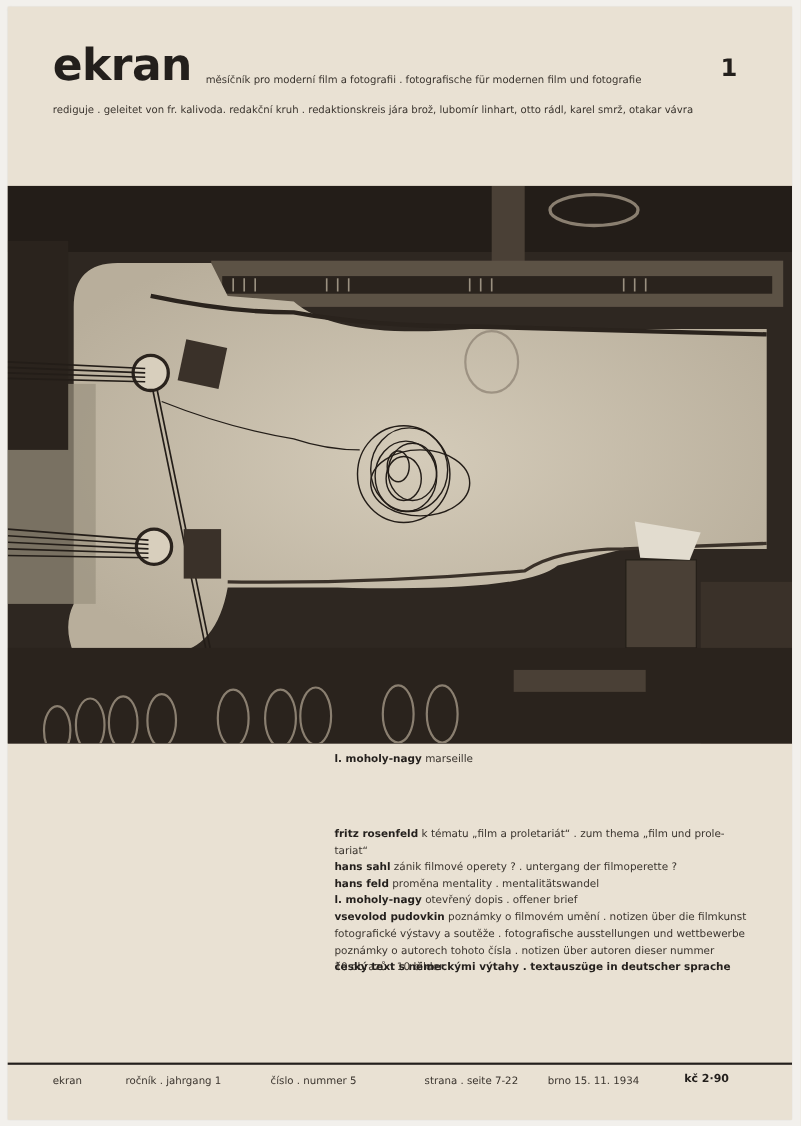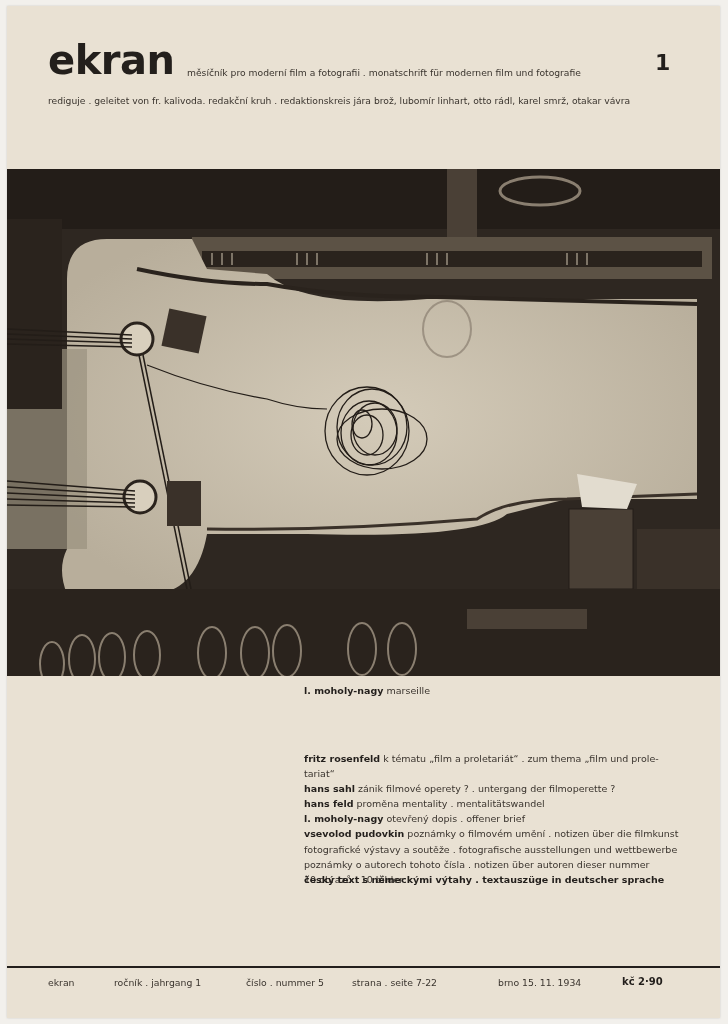--- a/index.html
+++ b/index.html
@@ -19,21 +19,21 @@
   .rule { position:absolute; left:7px; top:966px; width:713px; height:2px; background:#231f1c; }
   .footer { position:absolute; top:977px; font-size:9.3px; color:#3a342e; white-space:nowrap; }
   .price { font-weight:bold; font-size:10px; color:#231f1c; top:976px; }
 </style>
 </head>
 <body>
 
 <div class="sheet"></div>
 
 <div class="logo">ekran</div>
-<div class="subtitle">měsíčník pro moderní film a fotografii . monatschrift für modernen film und fotografie</div>
+<div class="subtitle">měsíčník pro moderní film a fotografii . fotografische für modernen film und fotografie</div>
 <div class="issue-no">1</div>
 <div class="editors">rediguje . geleitet von fr. kalivoda.  redakční kruh . redaktionskreis jára brož, lubomír linhart, otto rádl, karel smrž, otakar vávra</div>
 
 <div class="photo">
   <svg width="713" height="507" viewBox="0 0 713 507">
     <defs>
       <radialGradient id="g1" cx="50%" cy="50%" r="60%">
         <stop offset="0%" stop-color="#d4cbb9"></stop>
         <stop offset="100%" stop-color="#b8ae9b"></stop>
       </radialGradient>
@@ -126,15 +126,15 @@
   <span class="line"><span>10 obrazů . 10 bilder</span></span>
 </div>
 
 <div class="note">český text s německými výtahy . textauszüge in deutscher sprache</div>
 
 <div class="rule"></div>
 
 <div class="footer" style="left:48px">ekran</div>
 <div class="footer" style="left:114px">ročník . jahrgang 1</div>
 <div class="footer" style="left:246px">číslo . nummer 5</div>
-<div class="footer" style="left:352px">strana . seite 7-22</div>
+<div class="footer" style="left:386px">strana . seite 7-22</div>
 <div class="footer" style="left:498px">brno 15. 11. 1934</div>
 <div class="footer price" style="left:622px">kč 2·90</div>
 
 </body></html>

